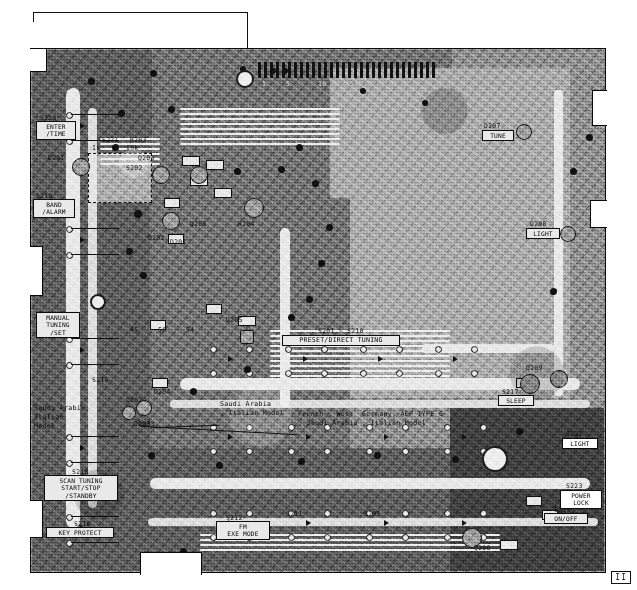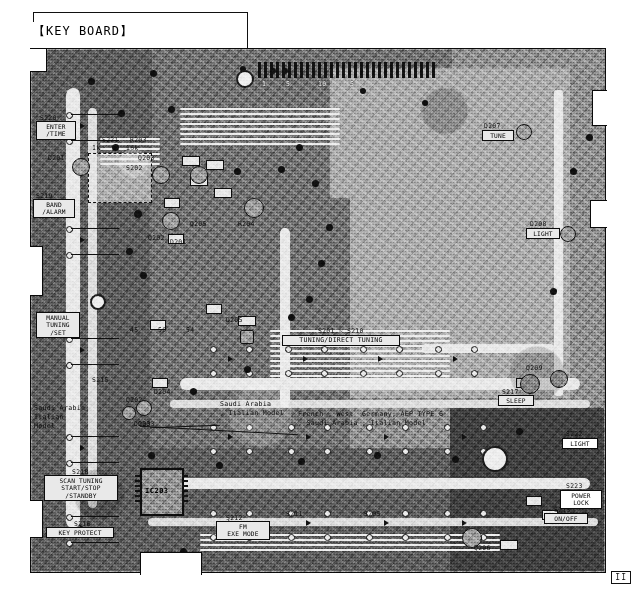--- a/index.html
+++ b/index.html
@@ -112,21 +112,20 @@
 </style>
 </head>
 <body>
 
 <div id="page">
 
   <div class="leader" style="left:33px;top:12px;width:215px;height:0;border-top-width:1.2px;"></div>
   <div class="leader" style="left:247px;top:12px;width:0;height:52px;border-left-width:1.2px;"></div>
   <div class="leader" style="left:33px;top:12px;width:0;height:10px;border-left-width:1.2px;"></div>
 
-  <div id="title">【KEY BOARD】</div>
 
   <div id="board">
     <div class="pcb-outline"></div>
 
     <div class="pour dark" style="left:2px;top:2px;width:120px;height:520px;"></div>
     <div class="pour" style="left:122px;top:2px;width:300px;height:150px;"></div>
     <div class="pour light" style="left:300px;top:20px;width:240px;height:330px;"></div>
     <div class="pour dark" style="left:2px;top:400px;width:572px;height:123px;"></div>
     <div class="pour vdark" style="left:420px;top:360px;width:154px;height:163px;"></div>
     <div class="pour" style="left:120px;top:150px;width:200px;height:250px;"></div>
@@ -206,39 +205,20 @@
         <i></i>
         <i></i>
         <i></i>
         <i></i>
         <i></i>
         <i></i>
         <i></i>
     </div>
 
 
-    <div class="ic" style="left:110px;top:420px;width:40px;height:44px;">
-      <div class="lbl" style="left:3px;top:38%;font-size:7px;">IC203</div>
-      <div class="legs v" style="left:-7px;top:5px;flex-direction:column;">
-          <i></i>
-          <i></i>
-          <i></i>
-          <i></i>
-          <i></i>
-          <i></i>
-        </div>
-      <div class="legs v" style="left:40px;top:5px;flex-direction:column;">
-          <i></i>
-          <i></i>
-          <i></i>
-          <i></i>
-          <i></i>
-          <i></i>
-        </div>
-    </div>
 
 
     <div class="dashbox" style="left:58px;top:105px;width:62px;height:48px;"></div>
     <div class="ref" style="left:62px;top:96px;">1k</div>
     <div class="ref" style="left:96px;top:96px;">16k</div>
     <div class="ref" style="left:72px;top:88px;">S221</div>
 
     <div class="swpair" style="left:36px;top:64px;width:60px;height:34px;">
       <div class="o" style="left:0;top:0;"></div>
       <div class="o" style="left:0;top:26px;"></div>
@@ -447,21 +427,21 @@
 
     <div class="ref" style="left:42px;top:420px;">S218</div>
     <div class="callout" style="left:14px;top:427px;width:68px;">SCAN TUNING
 START/STOP
 /STANDBY</div>
 
     <div class="ref" style="left:44px;top:472px;">S216</div>
     <div class="callout" style="left:16px;top:479px;width:62px;">KEY PROTECT</div>
 
     <div class="ref" style="left:288px;top:279px;">S201 ~ S210</div>
-    <div class="callout" style="left:252px;top:287px;width:112px;font-size:6.6px;">TUNING/DIRECT TUNING</div>
+    <div class="callout" style="left:252px;top:287px;width:112px;font-size:6.6px;">PRESET/DIRECT TUNING</div>
 
     <div class="ref" style="left:196px;top:466px;">S212</div>
     <div class="callout" style="left:186px;top:473px;width:48px;">FM
 EXE MODE</div>
 
     <div class="ref" style="left:472px;top:340px;">S217</div>
     <div class="callout" style="left:468px;top:347px;width:30px;">SLEEP</div>
 
     <div class="ref" style="left:524px;top:458px;">S213</div>
     <div class="callout" style="left:514px;top:465px;width:38px;">ON/OFF</div>

